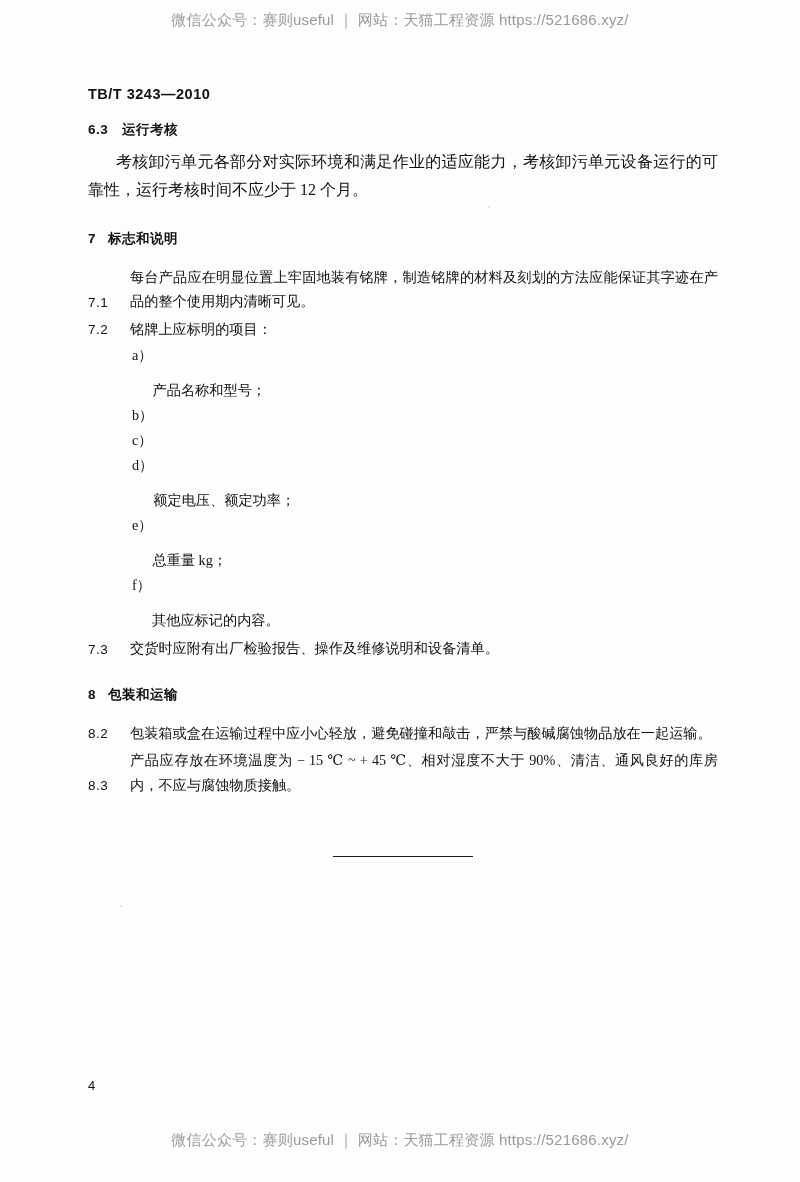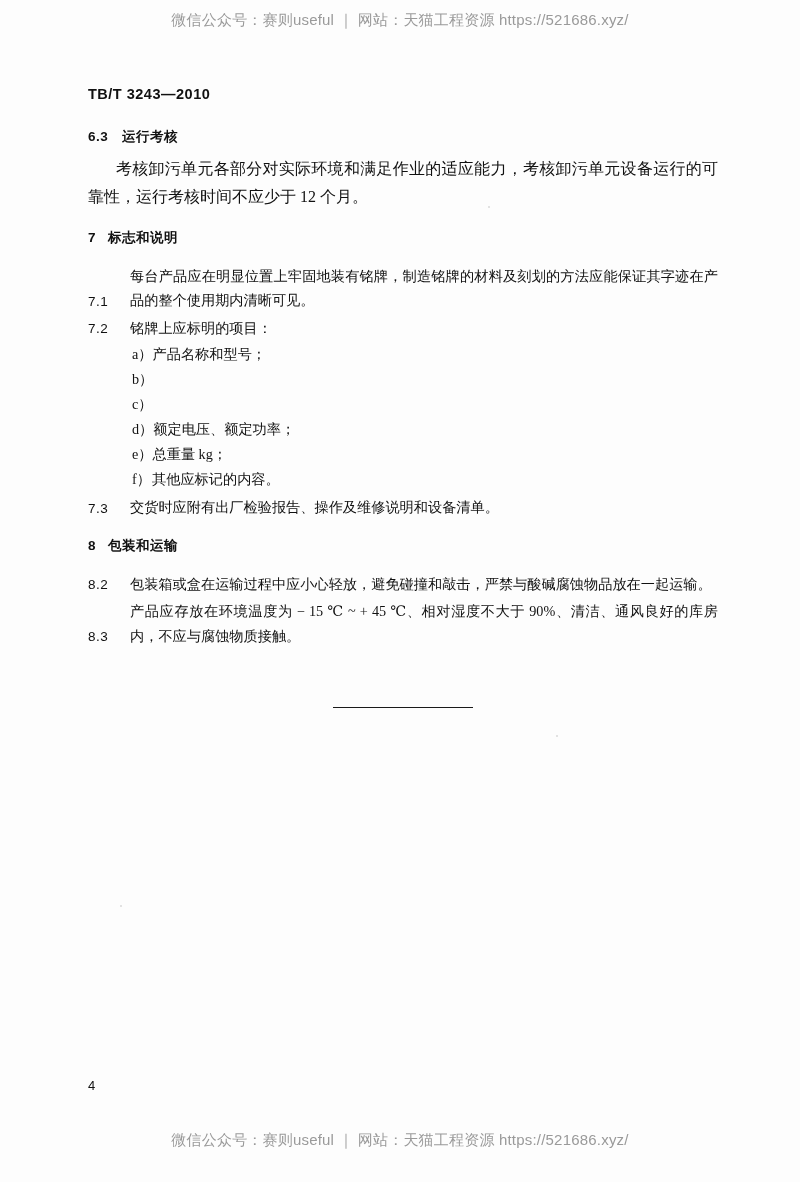--- a/index.html
+++ b/index.html
@@ -44,28 +44,28 @@
     left: 88px;
     top: 86px;
     width: 630px;
   }
 
   .doc-number {
     font-family: "Liberation Sans", sans-serif;
     font-weight: bold;
     font-size: 14.5px;
     letter-spacing: 0.5px;
-    margin-bottom: 26px;
+    margin-bottom: 19px;
   }
 
   .sec-head {
     font-family: "Liberation Sans", sans-serif;
     font-weight: bold;
     font-size: 13.5px;
-    margin: 0 0 9px 0;
+    margin: 8px 0 9px 0;
     letter-spacing: 0.5px;
   }
   .sec-head .num { display: inline-block; min-width: 34px; }
   .sec-head.major .num { min-width: 20px; }
 
   p.para {
     font-size: 16px;
     line-height: 1.72;
     margin: 0 0 5px 0;
     text-align: justify;
@@ -105,21 +105,21 @@
     display: flex;
     align-items: flex-start;
     margin-bottom: 1px;
   }
   .list li .marker {
     flex: 0 0 64px;
     padding-left: 44px;
     box-sizing: border-box;
     font-family: "Liberation Serif", serif;
   }
-  .list li .text { flex: 1; }
+  .list li .text { flex: 1; margin-top: 35px; }
 
   .block-gap { height: 14px; }
   .block-gap-sm { height: 8px; }
 
   .rule-wrap {
     margin-top: 46px;
     text-align: center;
   }
   .rule {
     display: inline-block;

